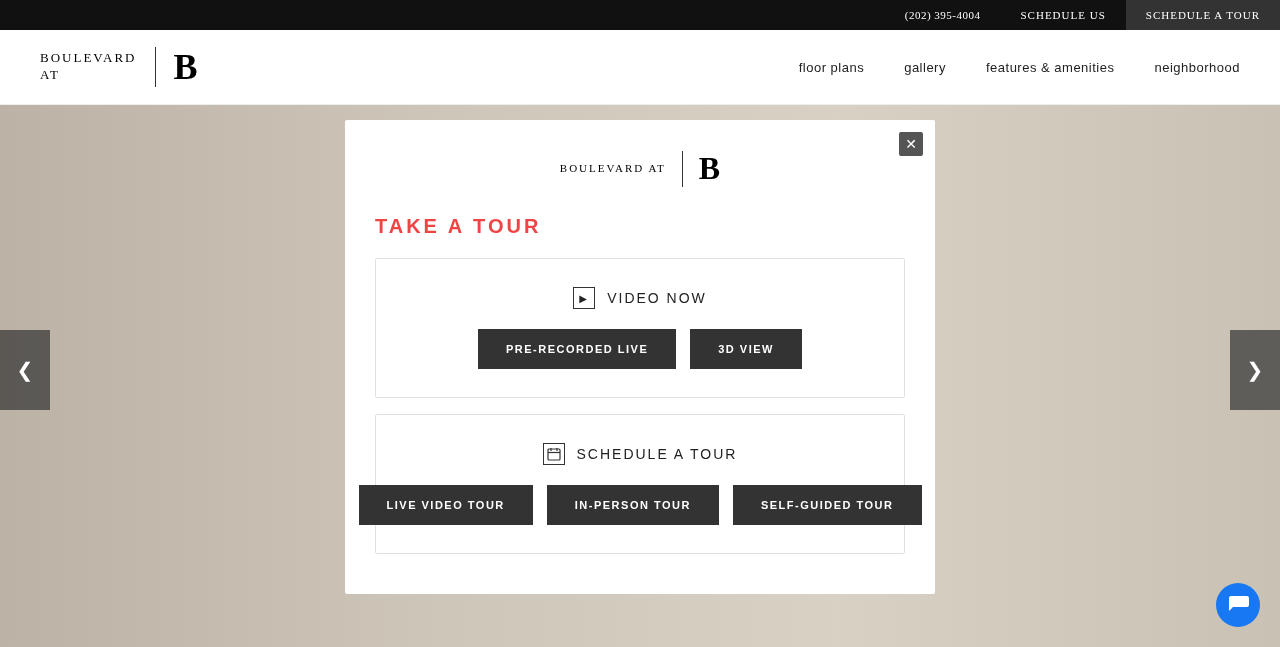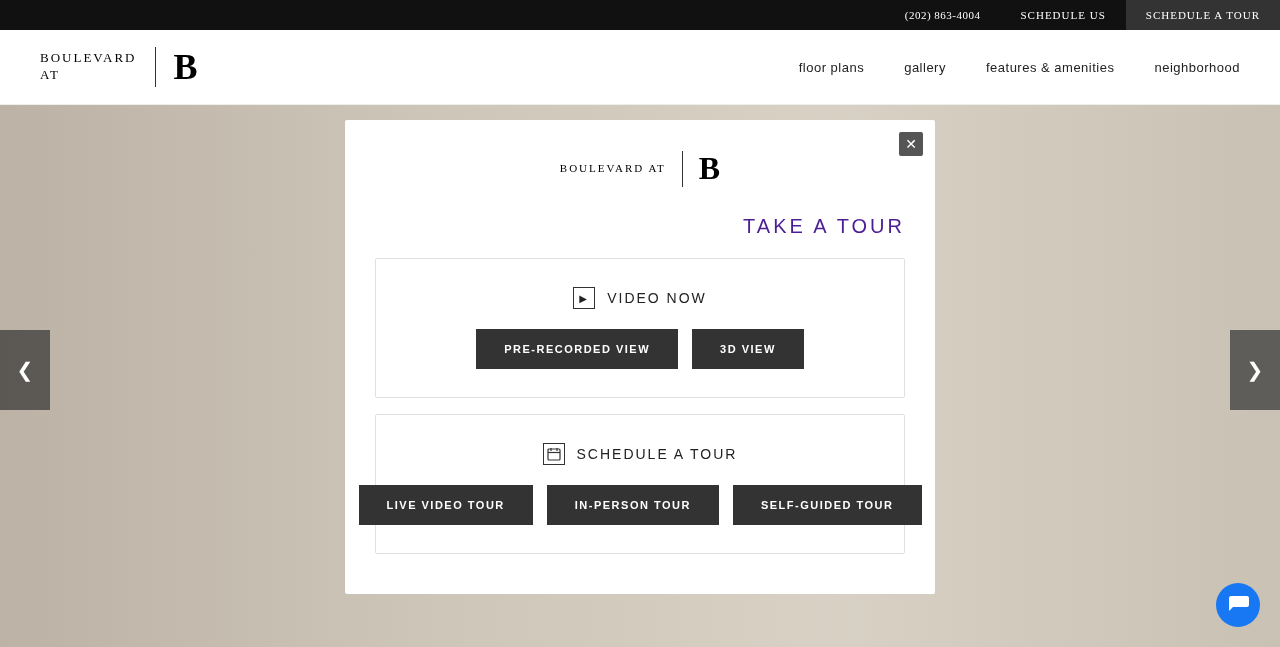--- a/index.html
+++ b/index.html
@@ -176,27 +176,27 @@
       height: 36px;
       background: #333;
       margin: 0 8px;
     }
     .modal-logo-b {
       font-size: 32px;
       font-family: 'Georgia', serif;
       font-weight: bold;
     }
     .modal-title {
-      text-align: right;
+      text-align: left;
       font-size: 20px;
       letter-spacing: 3px;
       font-family: Arial, sans-serif;
-      font-weight: 400;
+      font-weight: 700;
       margin-bottom: 20px;
-      color: #4c1d95;
+      color: #ef4444;
     }
     .section-label {
       display: flex;
       align-items: center;
       justify-content: center;
       gap: 12px;
       margin-bottom: 20px;
       font-size: 14px;
       letter-spacing: 2px;
       font-family: Arial, sans-serif;
@@ -253,21 +253,21 @@
       z-index: 40;
       cursor: pointer;
       color: white;
       font-size: 20px;
     }
   </style>
 </head>
 <body>
 
 <div class="top-bar">
-  <span class="top-bar-phone">(202) 863-4004</span>
+  <span class="top-bar-phone">(202) 395-4004</span>
   <span class="top-bar-contact">SCHEDULE US</span>
   <div class="top-bar-schedule">SCHEDULE A TOUR</div>
 </div>
 
 <nav class="main-nav">
   <div class="logo">
     <div class="logo-text">
       <span>BOULEVARD</span>
       <span>AT</span>
     </div>
@@ -300,21 +300,21 @@
   </div>
 
   <div class="modal-title">TAKE A TOUR</div>
 
   <div class="section-block">
     <div class="section-label">
       <div class="section-icon">▶</div>
       <span>VIDEO NOW</span>
     </div>
     <div class="btn-row">
-      <button class="btn-dark">PRE-RECORDED VIEW</button>
+      <button class="btn-dark">PRE-RECORDED LIVE</button>
       <button class="btn-dark">3D VIEW</button>
     </div>
   </div>
 
   <div class="section-block">
     <div class="section-label">
       <div class="section-icon">
         <svg width="14" height="14" viewBox="0 0 14 14" fill="none" xmlns="http://www.w3.org/2000/svg">
           <rect x="1" y="2" width="12" height="11" rx="1" stroke="#333" stroke-width="1.2" fill="none"></rect>
           <line x1="1" y1="5.5" x2="13" y2="5.5" stroke="#333" stroke-width="1.2"></line>

